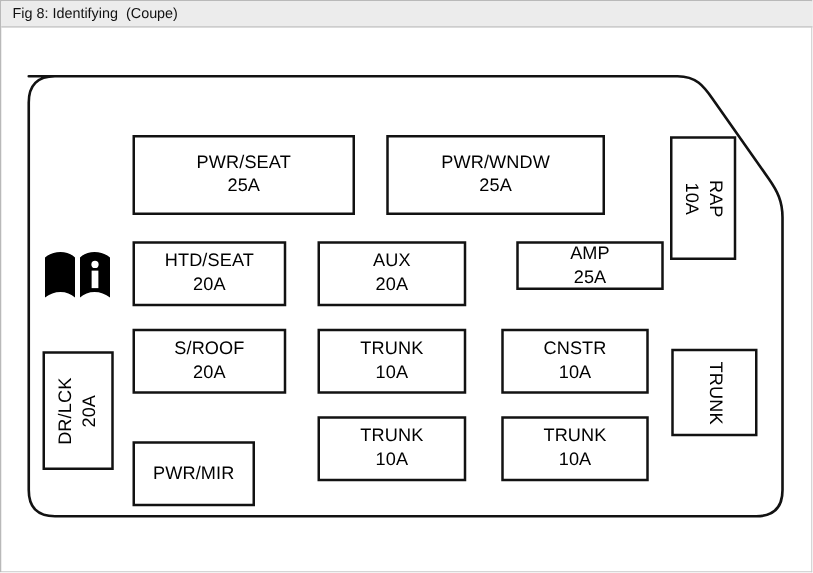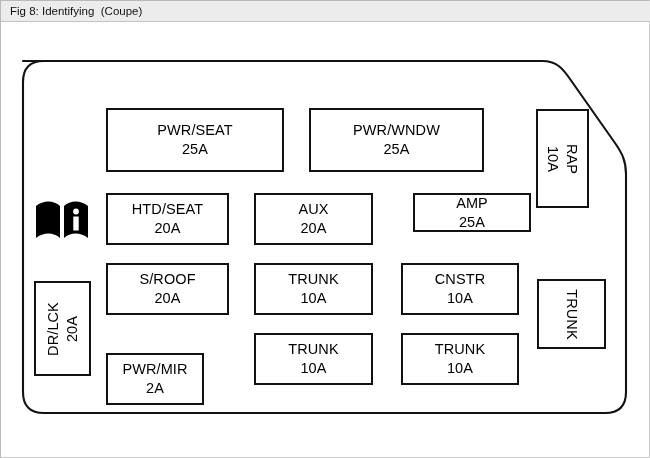--- a/index.html
+++ b/index.html
@@ -186,21 +186,20 @@
       </div>
       <div class="fuse" style="left: 400px; top: 262px; width: 118px; height: 52px;">
         <div>
           <div class="nm">CNSTR</div>
           <div class="amp">10A</div>
         </div>
       </div>
       <div class="fuse" style="left: 105px; top: 352px; width: 98px; height: 52px;">
         <div>
           <div class="nm">PWR/MIR</div>
-          <div class="amp">2A</div>
         </div>
       </div>
       <div class="fuse" style="left: 253px; top: 332px; width: 119px; height: 52px;">
         <div>
           <div class="nm">TRUNK</div>
           <div class="amp">10A</div>
         </div>
       </div>
       <div class="fuse" style="left: 400px; top: 332px; width: 118px; height: 52px;">
         <div>

